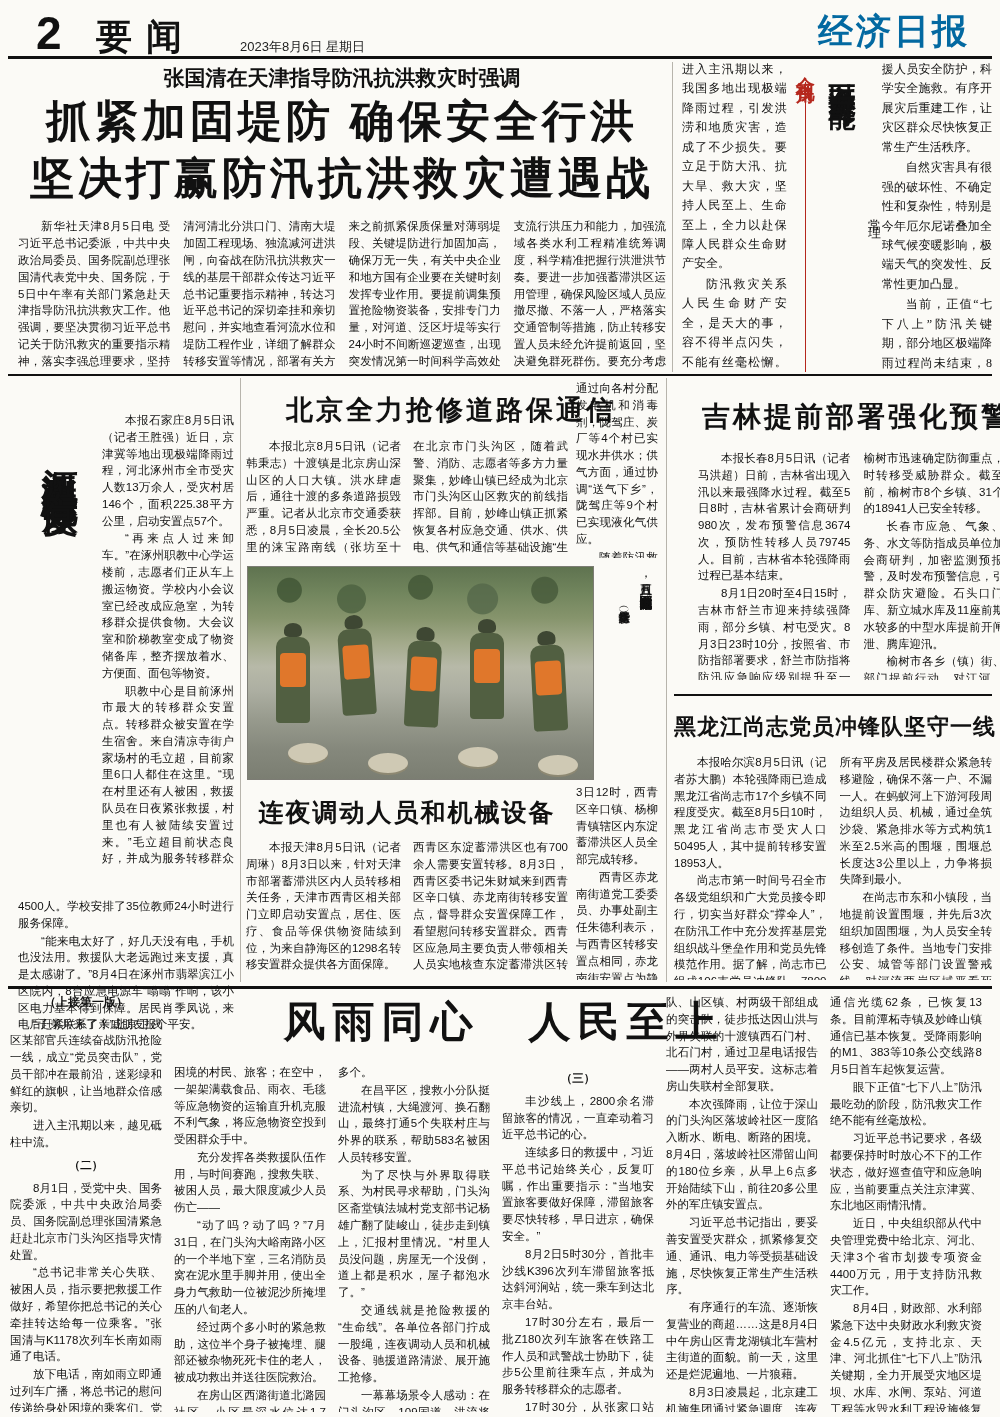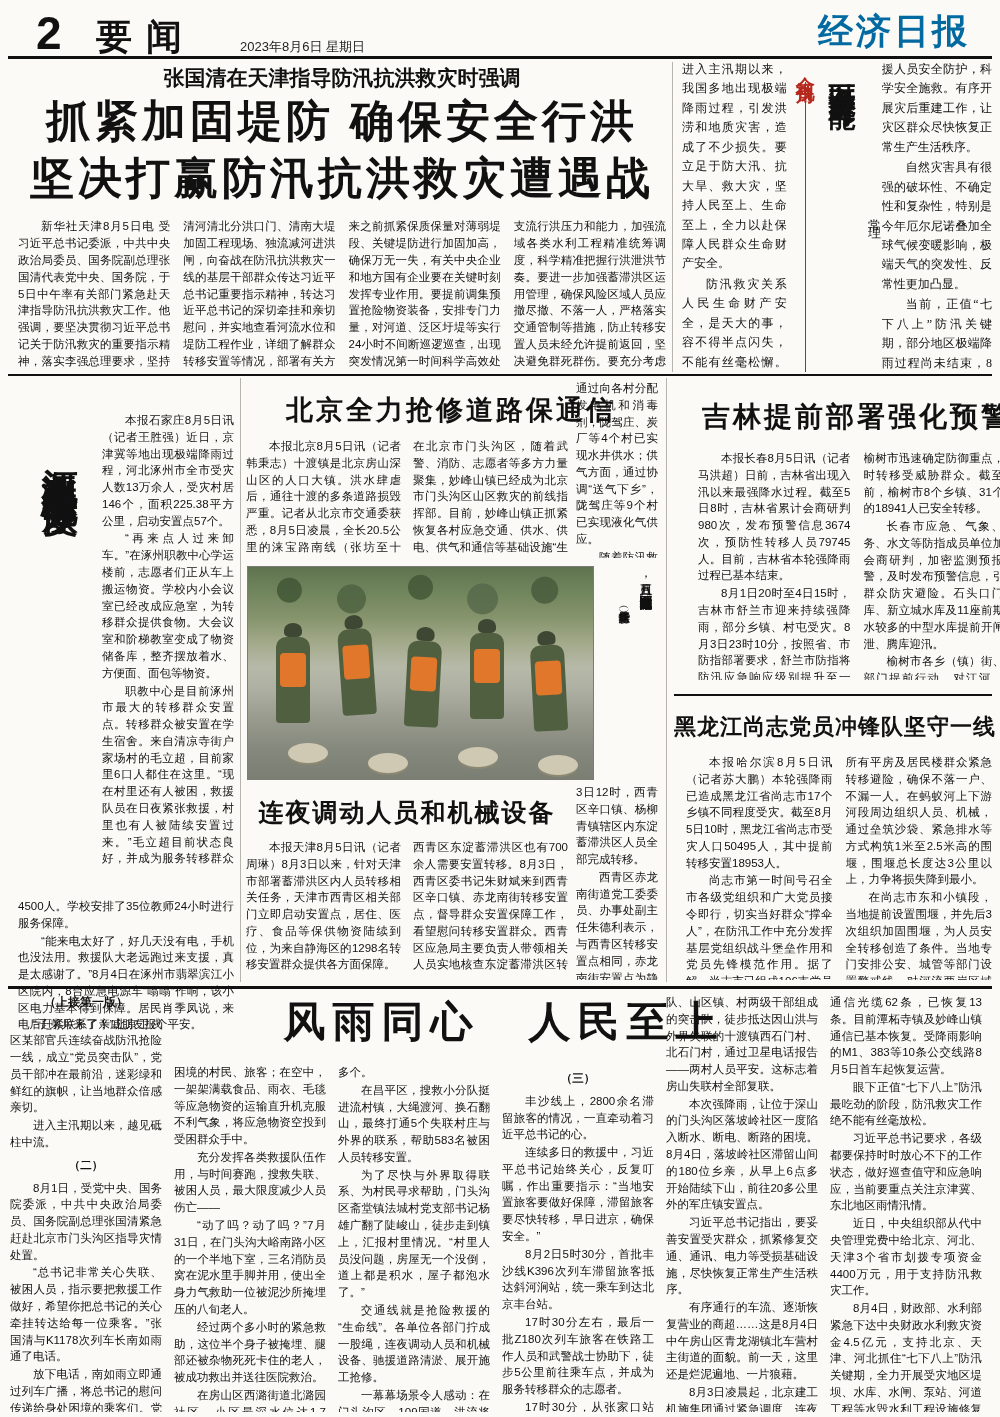--- a/index.html
+++ b/index.html
@@ -223,21 +223,21 @@
           <p>长春市应急、气象、水务、水文等防指成员单位加强会商研判，加密监测预报预警，及时发布预警信息，引导群众防灾避险。石头口门水库、新立城水库及11座前期蓄水较多的中型水库提前开闸预泄、腾库迎汛。</p>
           <p>榆树市各乡（镇）街、各部门提前行动，对江河、水库、塘坝等区域持续开展巡堤查险，组织涉险村屯群众转移避险。对3处地质灾害点加强防范，建筑工地全面停工，铁路下沉道口适时禁行并设置警戒标识，抢险队伍、车辆设备24小时待命。此外，榆树市还成立了除险加固工作组，对卡岔河流域围堤加固加高增厚。</p>
         </div>
     </div>
   </div>
 
   <div class="rule" style="left:674px;top:694px;width:318px;height:2px;"></div>
 
   <div class="abs" style="left:674px;top:700px;width:318px;height:282px;">
     <div class="right-hl hlj-hl">黑龙江尚志党员冲锋队坚守一线</div>
-    <div class="right-cols" style="height:226px;margin-left:12px;">
+    <div class="right-cols" style="height:226px;">
       <div class="right-col body-txt">
           <p>本报哈尔滨8月5日讯（记者苏大鹏）本轮强降雨已造成黑龙江省尚志市17个乡镇不同程度受灾。截至8月5日10时，黑龙江省尚志市受灾人口50495人，其中提前转移安置18953人。</p>
           <p>尚志市第一时间号召全市各级党组织和广大党员接令即行，切实当好群众“撑伞人”，在防汛工作中充分发挥基层党组织战斗堡垒作用和党员先锋模范作用。据了解，尚志市已组成106支党员冲锋队，7800余名机关干部、1000余名村（社区）两委成员、68名驻村第一书记和工作队员、2000余名网格员和民兵24小时坚守在防汛一线，用硬核担当挺起防汛救灾的坚强脊梁。</p>
         </div>
       <div class="right-col body-txt cont">
           <p>所有平房及居民楼群众紧急转移避险，确保不落一户、不漏一人。在蚂蚁河上下游河段周边组织人员、机械，通过垒筑沙袋、紧急排水等方式构筑1米至2.5米高的围堰，围堰总长度达3公里以上，力争将损失降到最小。</p>
           <p>在尚志市东和小镇段，当地提前设置围堰，并先后3次组织加固围堰，为人员安全转移创造了条件。当地专门安排公安、城管等部门设置警戒线，对河流两岸区域严看死守，防止无关人员车辆靠近，杜绝次生灾害发生。</p>
         </div>
     </div>
   </div>

